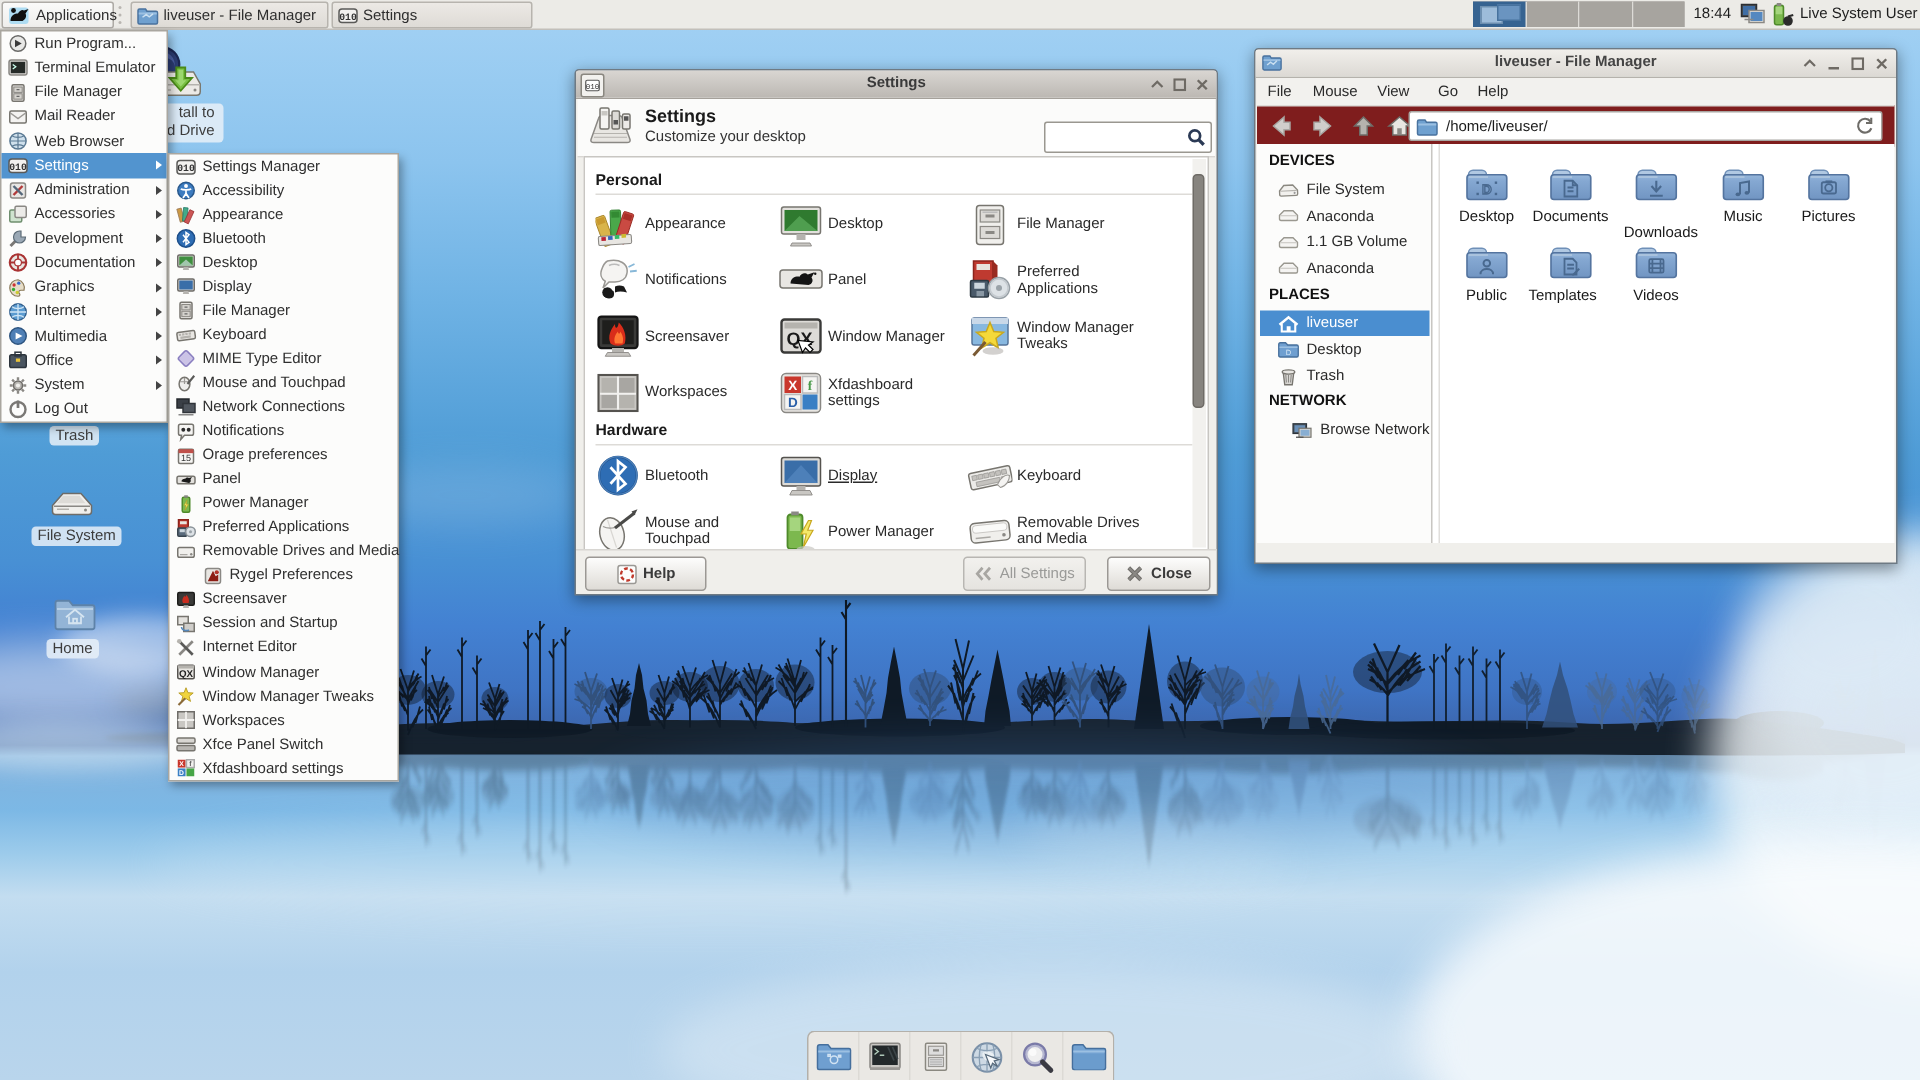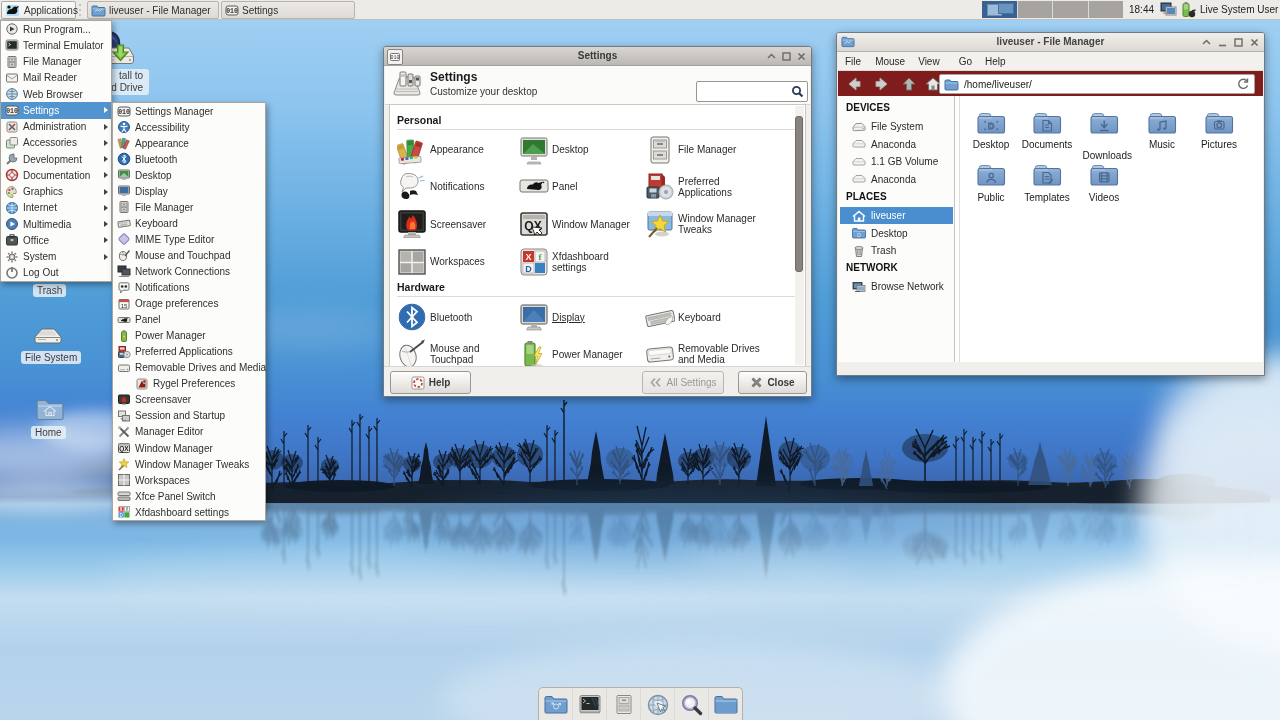--- a/index.html
+++ b/index.html
@@ -586,21 +586,21 @@
           <span style="width:16px;height:14px;margin:0 4px 0 11px;flex:none;display:flex;">
             <svg width="16" height="14" viewBox="0 0 16 14">
               <path d="M4.5 4.5 L5.5 12.5 H10.5 L11.5 4.5" fill="#d8d6d2" stroke="#77756f" stroke-width="0.9"></path>
               <ellipse cx="8" cy="4" rx="4.2" ry="1.4" fill="#e8e6e2" stroke="#77756f" stroke-width="0.9"></ellipse>
               <path d="M6.2 6 L6.6 11 M8 6 V11 M9.8 6 L9.4 11" stroke="#8a8884" stroke-width="0.7"></path>
             </svg>
           </span>
           <span style="white-space:nowrap;">Trash</span>
         </div>
         <div style="position:absolute;left:8px;top:166px;font-size:10px;font-weight:bold;color:#111;">NETWORK</div>
-        <div style="position:absolute;left:2px;right:1px;top:182px;height:17px;display:flex;align-items:center;color:#2a2a2a;font-size:10px;">
+        <div style="position:absolute;left:2px;right:1px;top:182px;height:17px;display:flex;align-items:center;color:#2a2a2a;font-size:10px;justify-content:flex-end;">
           <span style="width:16px;height:14px;margin:0 4px 0 11px;flex:none;display:flex;">
             <svg width="16" height="14" viewBox="0 0 16 14">
               <rect x="2" y="2.5" width="9" height="6.5" fill="#4a5560" stroke="#2c343c" stroke-width="0.8"></rect>
               <rect x="3" y="3.5" width="7" height="4.5" fill="#6a90b8"></rect>
               <rect x="6" y="5.5" width="8" height="6" fill="#d8d6d2" stroke="#77756f" stroke-width="0.8"></rect>
               <rect x="7" y="6.5" width="6" height="4" fill="#88aed2"></rect>
               <path d="M4 11.5 h5" stroke="#555" stroke-width="0.9"></path>
             </svg>
           </span>
           <span style="white-space:nowrap;">Browse Network</span>
@@ -678,21 +678,21 @@
         <div style="position:absolute;left:72px;top:67px;"><svg width="30" height="24" viewBox="0 0 30 24">
             <rect x="3" y="2.5" width="12" height="7" rx="3" fill="#b0c8e2" stroke="#6f90b8" stroke-width="1"></rect>
             <rect x="2" y="5.5" width="26.5" height="16.5" rx="2" fill="url(#fgr)" stroke="#54749f" stroke-width="1.1"></rect>
             <path d="M3.2 7 L16 7" stroke="#a9c2dd" stroke-width="1.4"></path>
             <g stroke="#49698f" fill="none" stroke-width="1.2">
               <path d="M11 9.5 h5.5 l2.5 2.5 v8 h-8 z"></path>
               <path d="M12.8 13.5 h4.5 M12.8 16 h4.5"></path>
               <path d="M16.5 19.5 l3.8 -3.8 1 1 -3.8 3.8 -1.3 0.3 z" fill="#49698f" stroke="none"></path>
             </g>
           </svg></div>
-        <div style="position:absolute;left:59px;top:96px;width:56px;text-align:center;font-size:10px;color:#1a1a1a;">Templates</div>
+        <div style="position:absolute;left:59px;top:96px;width:56px;text-align:left;font-size:10px;color:#1a1a1a;">Templates</div>
         <div style="position:absolute;left:129px;top:67px;"><svg width="30" height="24" viewBox="0 0 30 24">
             <rect x="3" y="2.5" width="12" height="7" rx="3" fill="#b0c8e2" stroke="#6f90b8" stroke-width="1"></rect>
             <rect x="2" y="5.5" width="26.5" height="16.5" rx="2" fill="url(#fgr)" stroke="#54749f" stroke-width="1.1"></rect>
             <path d="M3.2 7 L16 7" stroke="#a9c2dd" stroke-width="1.4"></path>
             <g stroke="#49698f" fill="none" stroke-width="1.2">
               <rect x="10.5" y="9.8" width="9.5" height="9" rx="1"></rect>
               <path d="M12.6 9.8 v9 M18 9.8 v9 M10.5 12.8 h9.5 M10.5 15.8 h9.5"></path>
             </g>
           </svg></div>
         <div style="position:absolute;left:116px;top:96px;width:56px;text-align:center;font-size:10px;color:#1a1a1a;">Videos</div>
@@ -1204,21 +1204,21 @@
       <span>Session and Startup</span>
     </div>
     <div class="mi" style="height:16.05px;">
       <span class="mic" style="display:flex;align-items:center;justify-content:center;">
         <svg width="14" height="14" viewBox="0 0 14 14">
           <path d="M2.5 11.5 L11.5 2.5" stroke="#8a8884" stroke-width="1.8"></path>
           <path d="M2.5 2.5 L11.5 11.5" stroke="#5a5a58" stroke-width="1.8"></path>
           <circle cx="2.5" cy="2.5" r="1.5" fill="#b5b3ae"></circle>
         </svg>
       </span>
-      <span>Manager Editor</span>
+      <span>Internet Editor</span>
     </div>
     <div class="mi" style="height:16.05px;">
       <span class="mic" style="display:flex;align-items:center;justify-content:center;">
         <svg width="14" height="14" viewBox="0 0 14 14">
           <rect x="1.5" y="2.5" width="11" height="9" rx="1" fill="#e8e6e2" stroke="#55534f"></rect>
           <rect x="1.5" y="2.5" width="11" height="2.2" fill="#b5b3ae"></rect>
           <text x="7" y="10" font-size="6.5" font-weight="bold" text-anchor="middle" fill="#222" font-family="Liberation Sans">QX</text>
         </svg>
       </span>
       <span>Window Manager</span>

